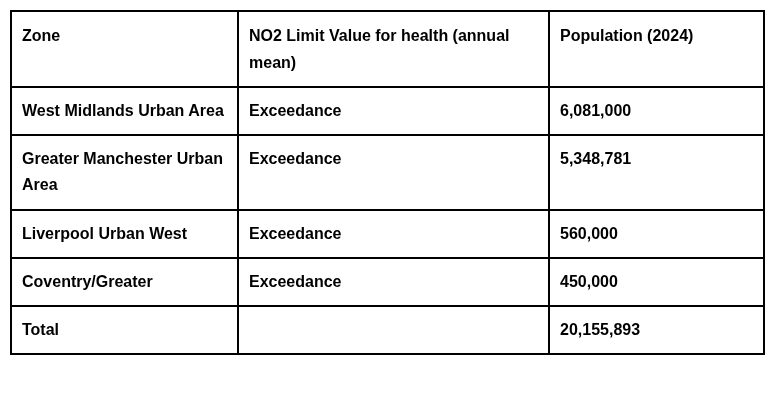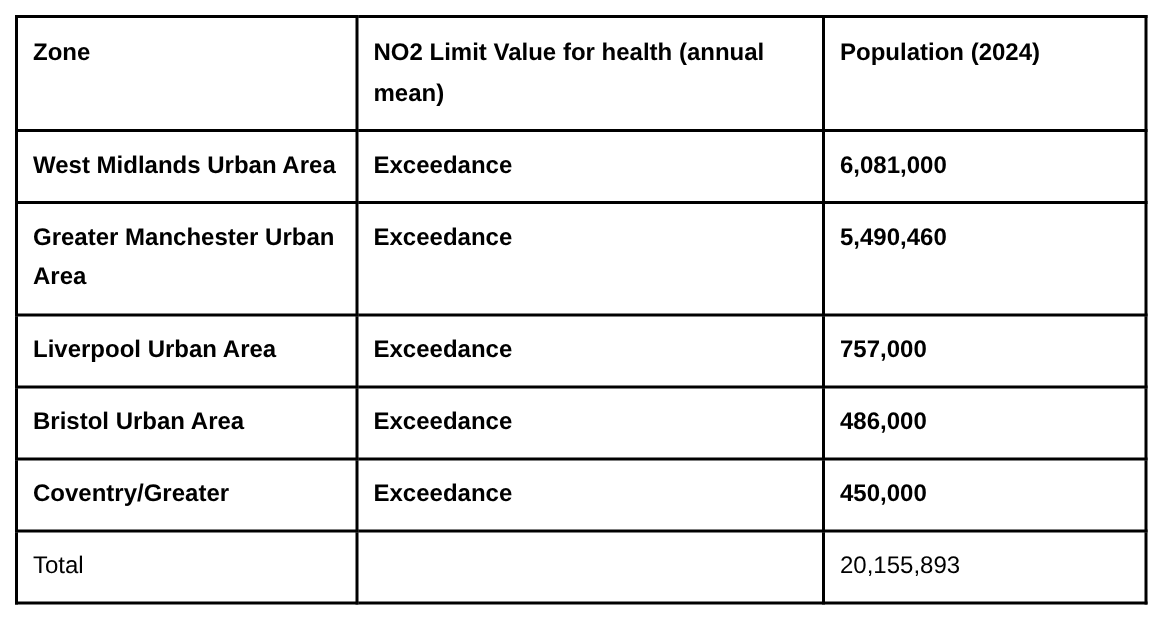--- a/index.html
+++ b/index.html
@@ -47,21 +47,21 @@
     height: 52px; 
     line-height: 27px;
   }
   table.data-table tr.body-row td {
     height: 23px; 
   }
   table.data-table tr.body-row.tall td {
     height: 53px; 
   }
   table.data-table tr.total-row td {
-    font-weight: normal;
+    font-weight: bold;
     height: 23px;
   }
 </style>
 </head>
 <body>
 
 <div class="page">
   <table class="data-table">
     <colgroup>
       <col class="c1">
@@ -77,31 +77,26 @@
     </thead>
     <tbody>
       <tr class="body-row">
         <td>West Midlands Urban Area</td>
         <td>Exceedance</td>
         <td>6,081,000</td>
       </tr>
       <tr class="body-row tall">
         <td>Greater Manchester Urban Area</td>
         <td>Exceedance</td>
-        <td>5,490,460</td>
+        <td>5,348,781</td>
       </tr>
       <tr class="body-row">
-        <td>Liverpool Urban Area</td>
+        <td>Liverpool Urban West</td>
         <td>Exceedance</td>
-        <td>757,000</td>
-      </tr>
-      <tr class="body-row">
-        <td>Bristol Urban Area</td>
-        <td>Exceedance</td>
-        <td>486,000</td>
+        <td>560,000</td>
       </tr>
       <tr class="body-row">
         <td>Coventry/Greater</td>
         <td>Exceedance</td>
         <td>450,000</td>
       </tr>
       <tr class="total-row">
         <td>Total</td>
         <td></td>
         <td>20,155,893</td>

